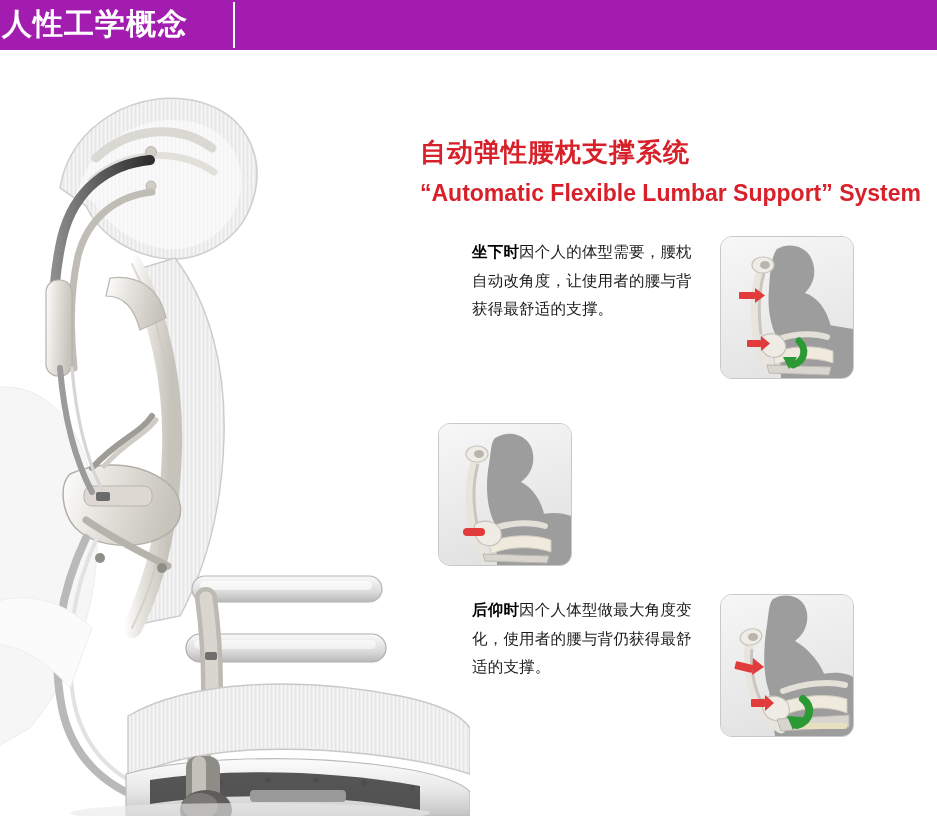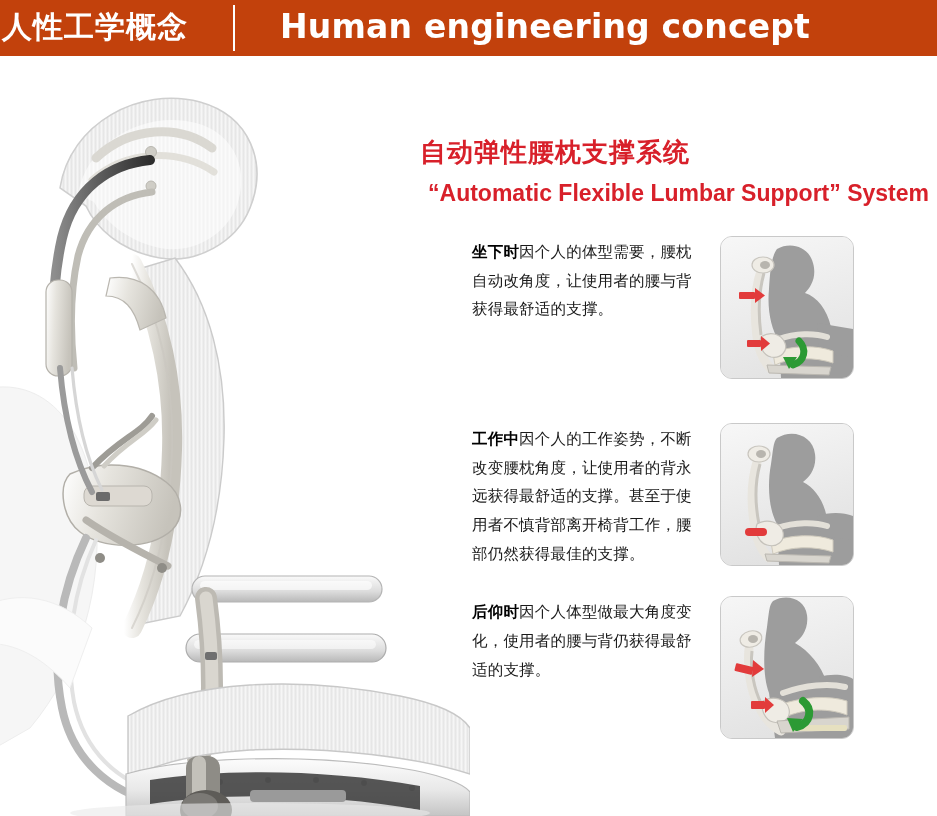--- a/index.html
+++ b/index.html
@@ -15,22 +15,22 @@
     overflow: hidden;
     font-family: "DejaVu Sans", "Liberation Sans", sans-serif;
     -webkit-font-smoothing: antialiased;
   }
 
   
   #header-band {
     position: absolute;
     left: 0; top: 0;
     width: 937px;
-    height: 56px;
-    background: #c2410c;
+    height: 50px;
+    background: #a21caf;
     display: flex;
     align-items: center;
     overflow: hidden;
     gap: 23px;
   }
   #header-cn {
     color: #ffffff;
     font-weight: bold;
     font-size: 30px;
     letter-spacing: 1px;
@@ -81,21 +81,20 @@
     font-weight: bold;
     font-size: 26px;
     text-align: left;
     letter-spacing: 1px;
     line-height: 1.1;
     margin: 18px 0 0 0;
   }
   #title-en {
     color: #d8202a;
     font-size: 23px;
-    text-align: center;
     line-height: 1.15;
     margin: 13px 0 0 0;
     white-space: nowrap;
     font-family: "Liberation Sans", sans-serif;
   }
 
   .feature-list { margin-top: 30px; }
 
   .feature-row {
     display: flex;
@@ -133,21 +132,20 @@
   #feature-row-0 { margin-top: 13px; }
   #feature-row-1 { margin-top: 44px; }
   #feature-row-2 { }
 </style>
 </head>
 <body>
 
 <div id="header-band">
   <span id="header-cn">人性工学概念</span>
   <span id="header-sep"></span>
-  <span id="header-en">Human engineering concept</span>
 </div>
 
 <div id="chair-photo">
   <svg width="470" height="748" viewBox="0 0 470 748" xmlns="http://www.w3.org/2000/svg">
     <defs>
       <linearGradient id="meshG" x1="0" y1="0" x2="1" y2="0">
         <stop offset="0%" stop-color="#ffffff"></stop>
         <stop offset="45%" stop-color="#f4f4f4"></stop>
         <stop offset="100%" stop-color="#e2e2e2"></stop>
       </linearGradient>
@@ -314,23 +312,20 @@
             <path d="M40 99 L 49 106.5 L 40 114 Z"></path>
           </g>
 
           <path d="M78 104 C 86 112, 84 124, 72 128" fill="none" stroke="#2c9a34" stroke-width="7" stroke-linecap="round"></path>
           <path d="M76 120 L 68 132 L 62 120 Z" fill="#2c9a34"></path>
         </svg>
       </div>
     </div>
 
     <div class="feature-row" id="feature-row-1">
-      <div class="feature-text">
-        <b>工作中</b><span>因个人的工作姿势，不断改变腰枕角度，让使用者的背永远获得最舒适的支撑。甚至于使用者不慎背部离开椅背工作，腰部仍然获得最佳的支撑。</span>
-      </div>
       <div class="thumb">
         <svg width="132" height="141" viewBox="0 0 132 141" xmlns="http://www.w3.org/2000/svg">
           <defs>
             <linearGradient id="bg2" x1="0" y1="0" x2="0.3" y2="1">
               <stop offset="0%" stop-color="#f7f7f7"></stop>
                 <stop offset="100%" stop-color="#e2e2e2"></stop>
             </linearGradient>
           </defs>
           <rect width="132" height="141" fill="url(#bg2)"></rect>
 

